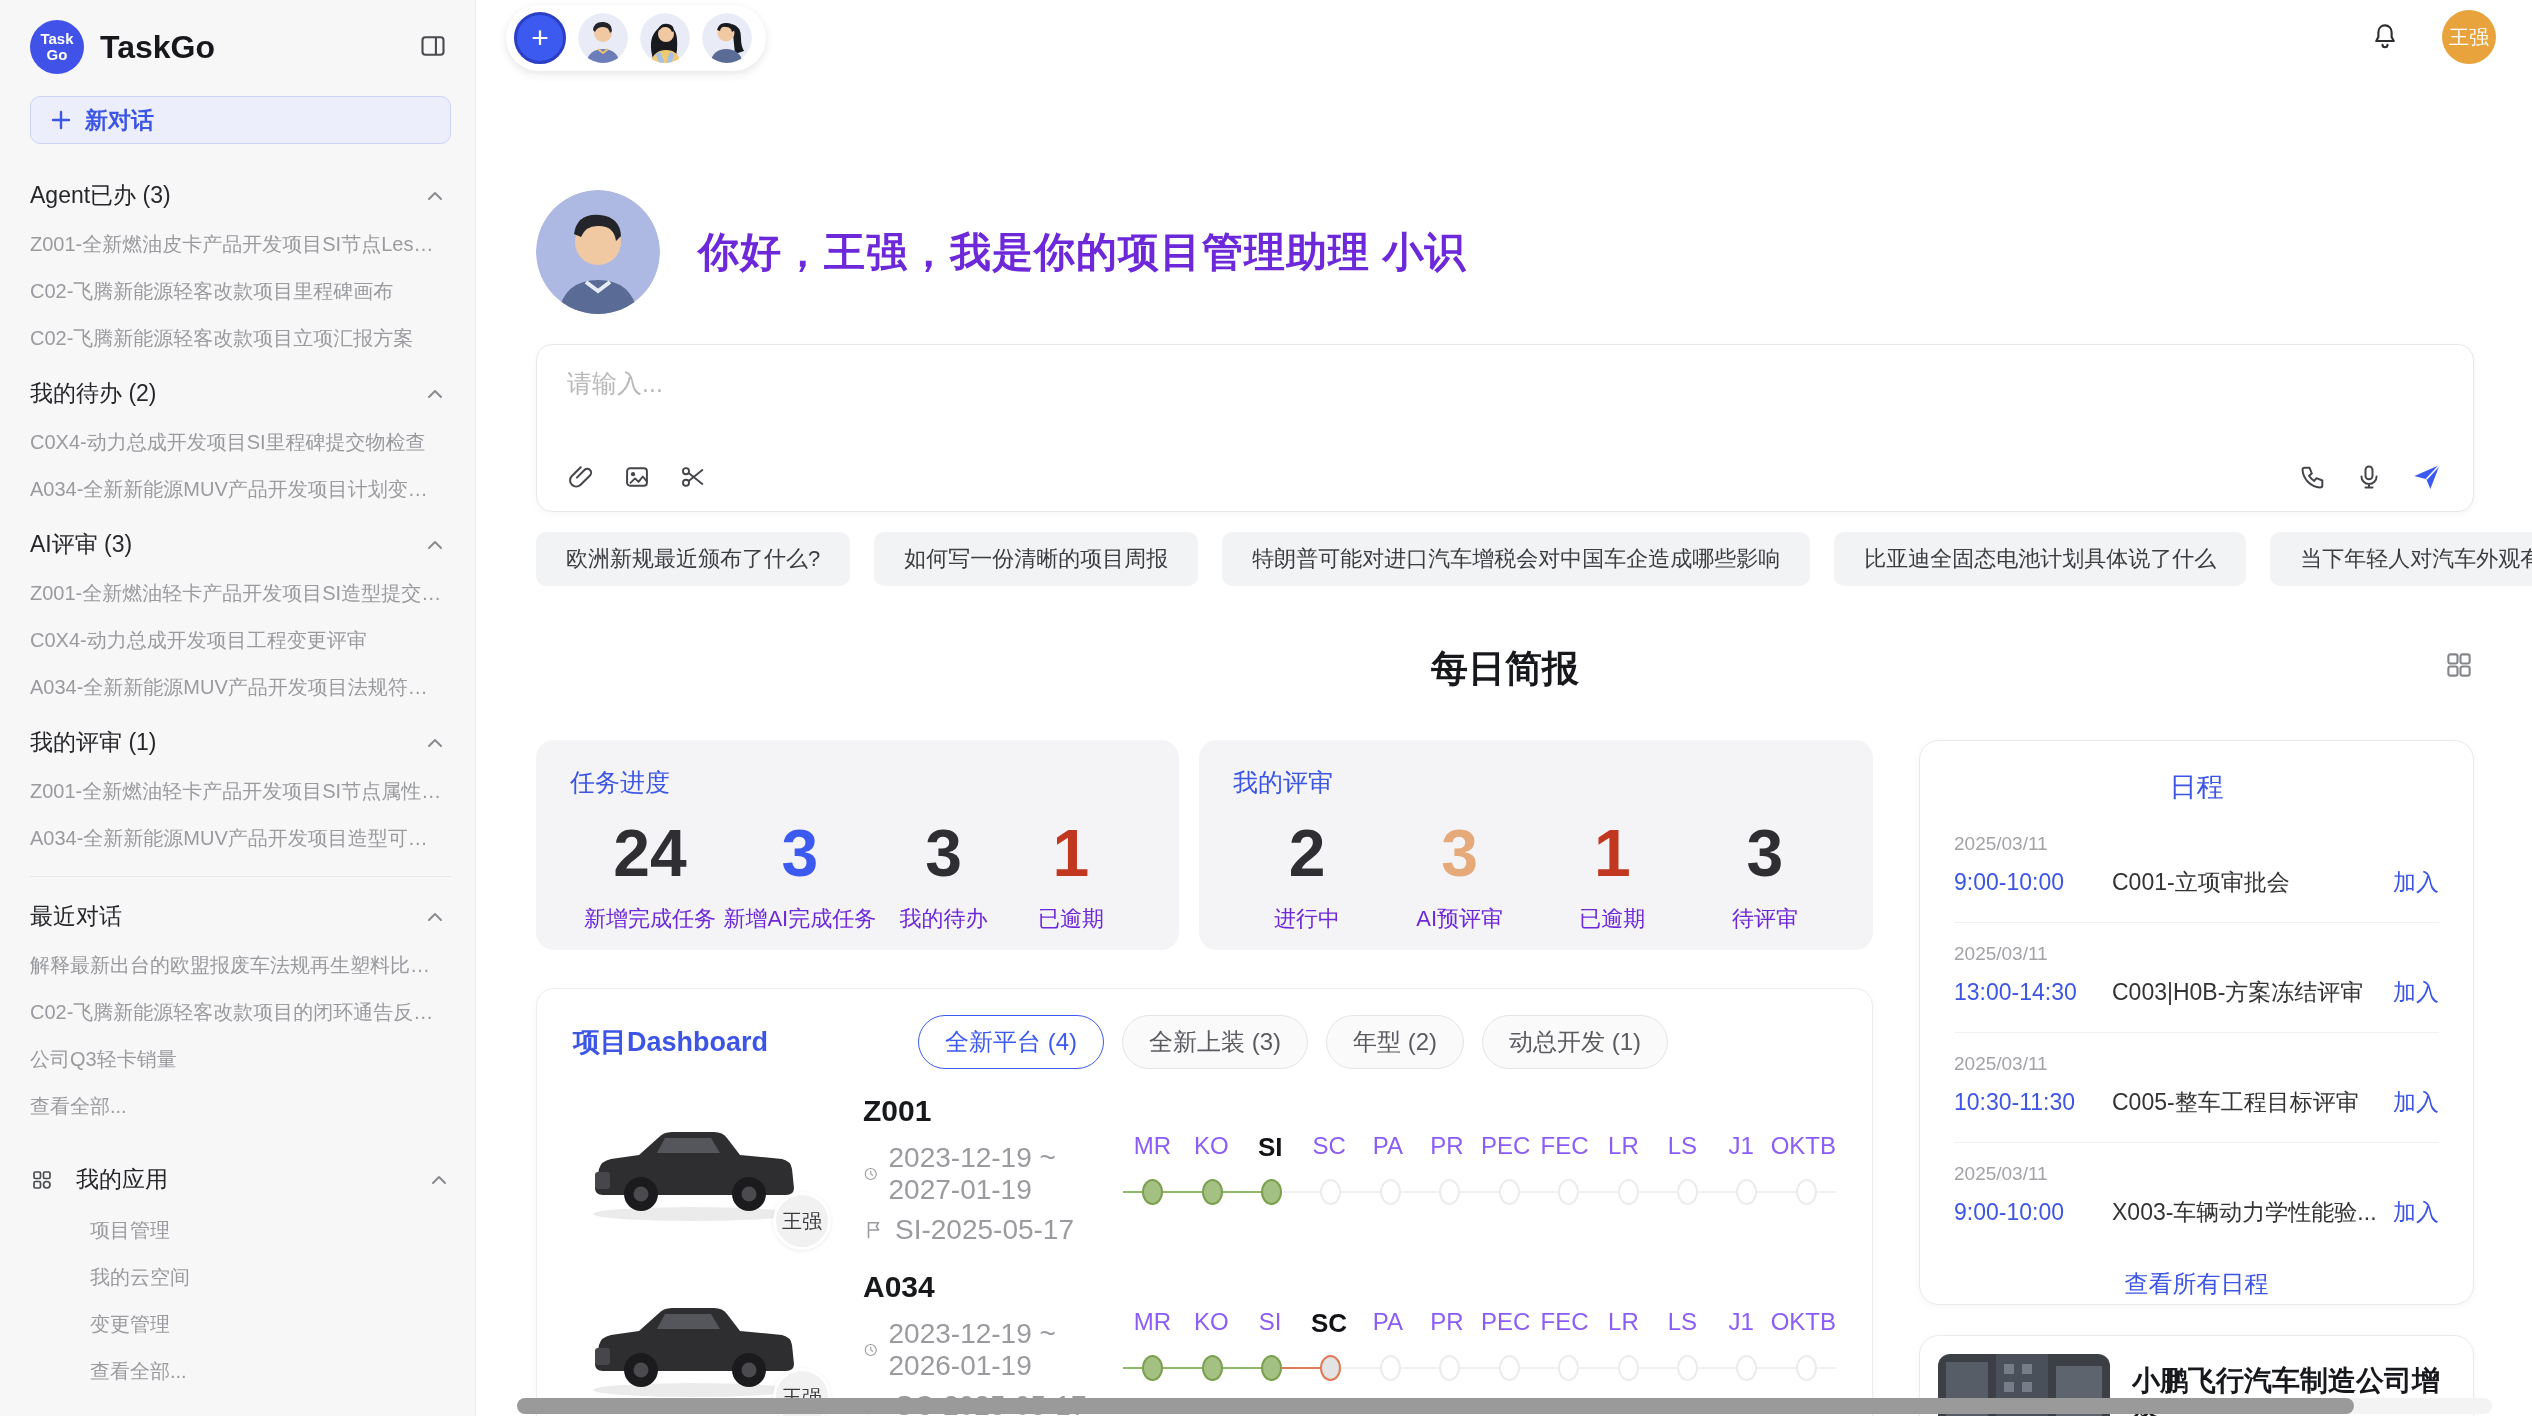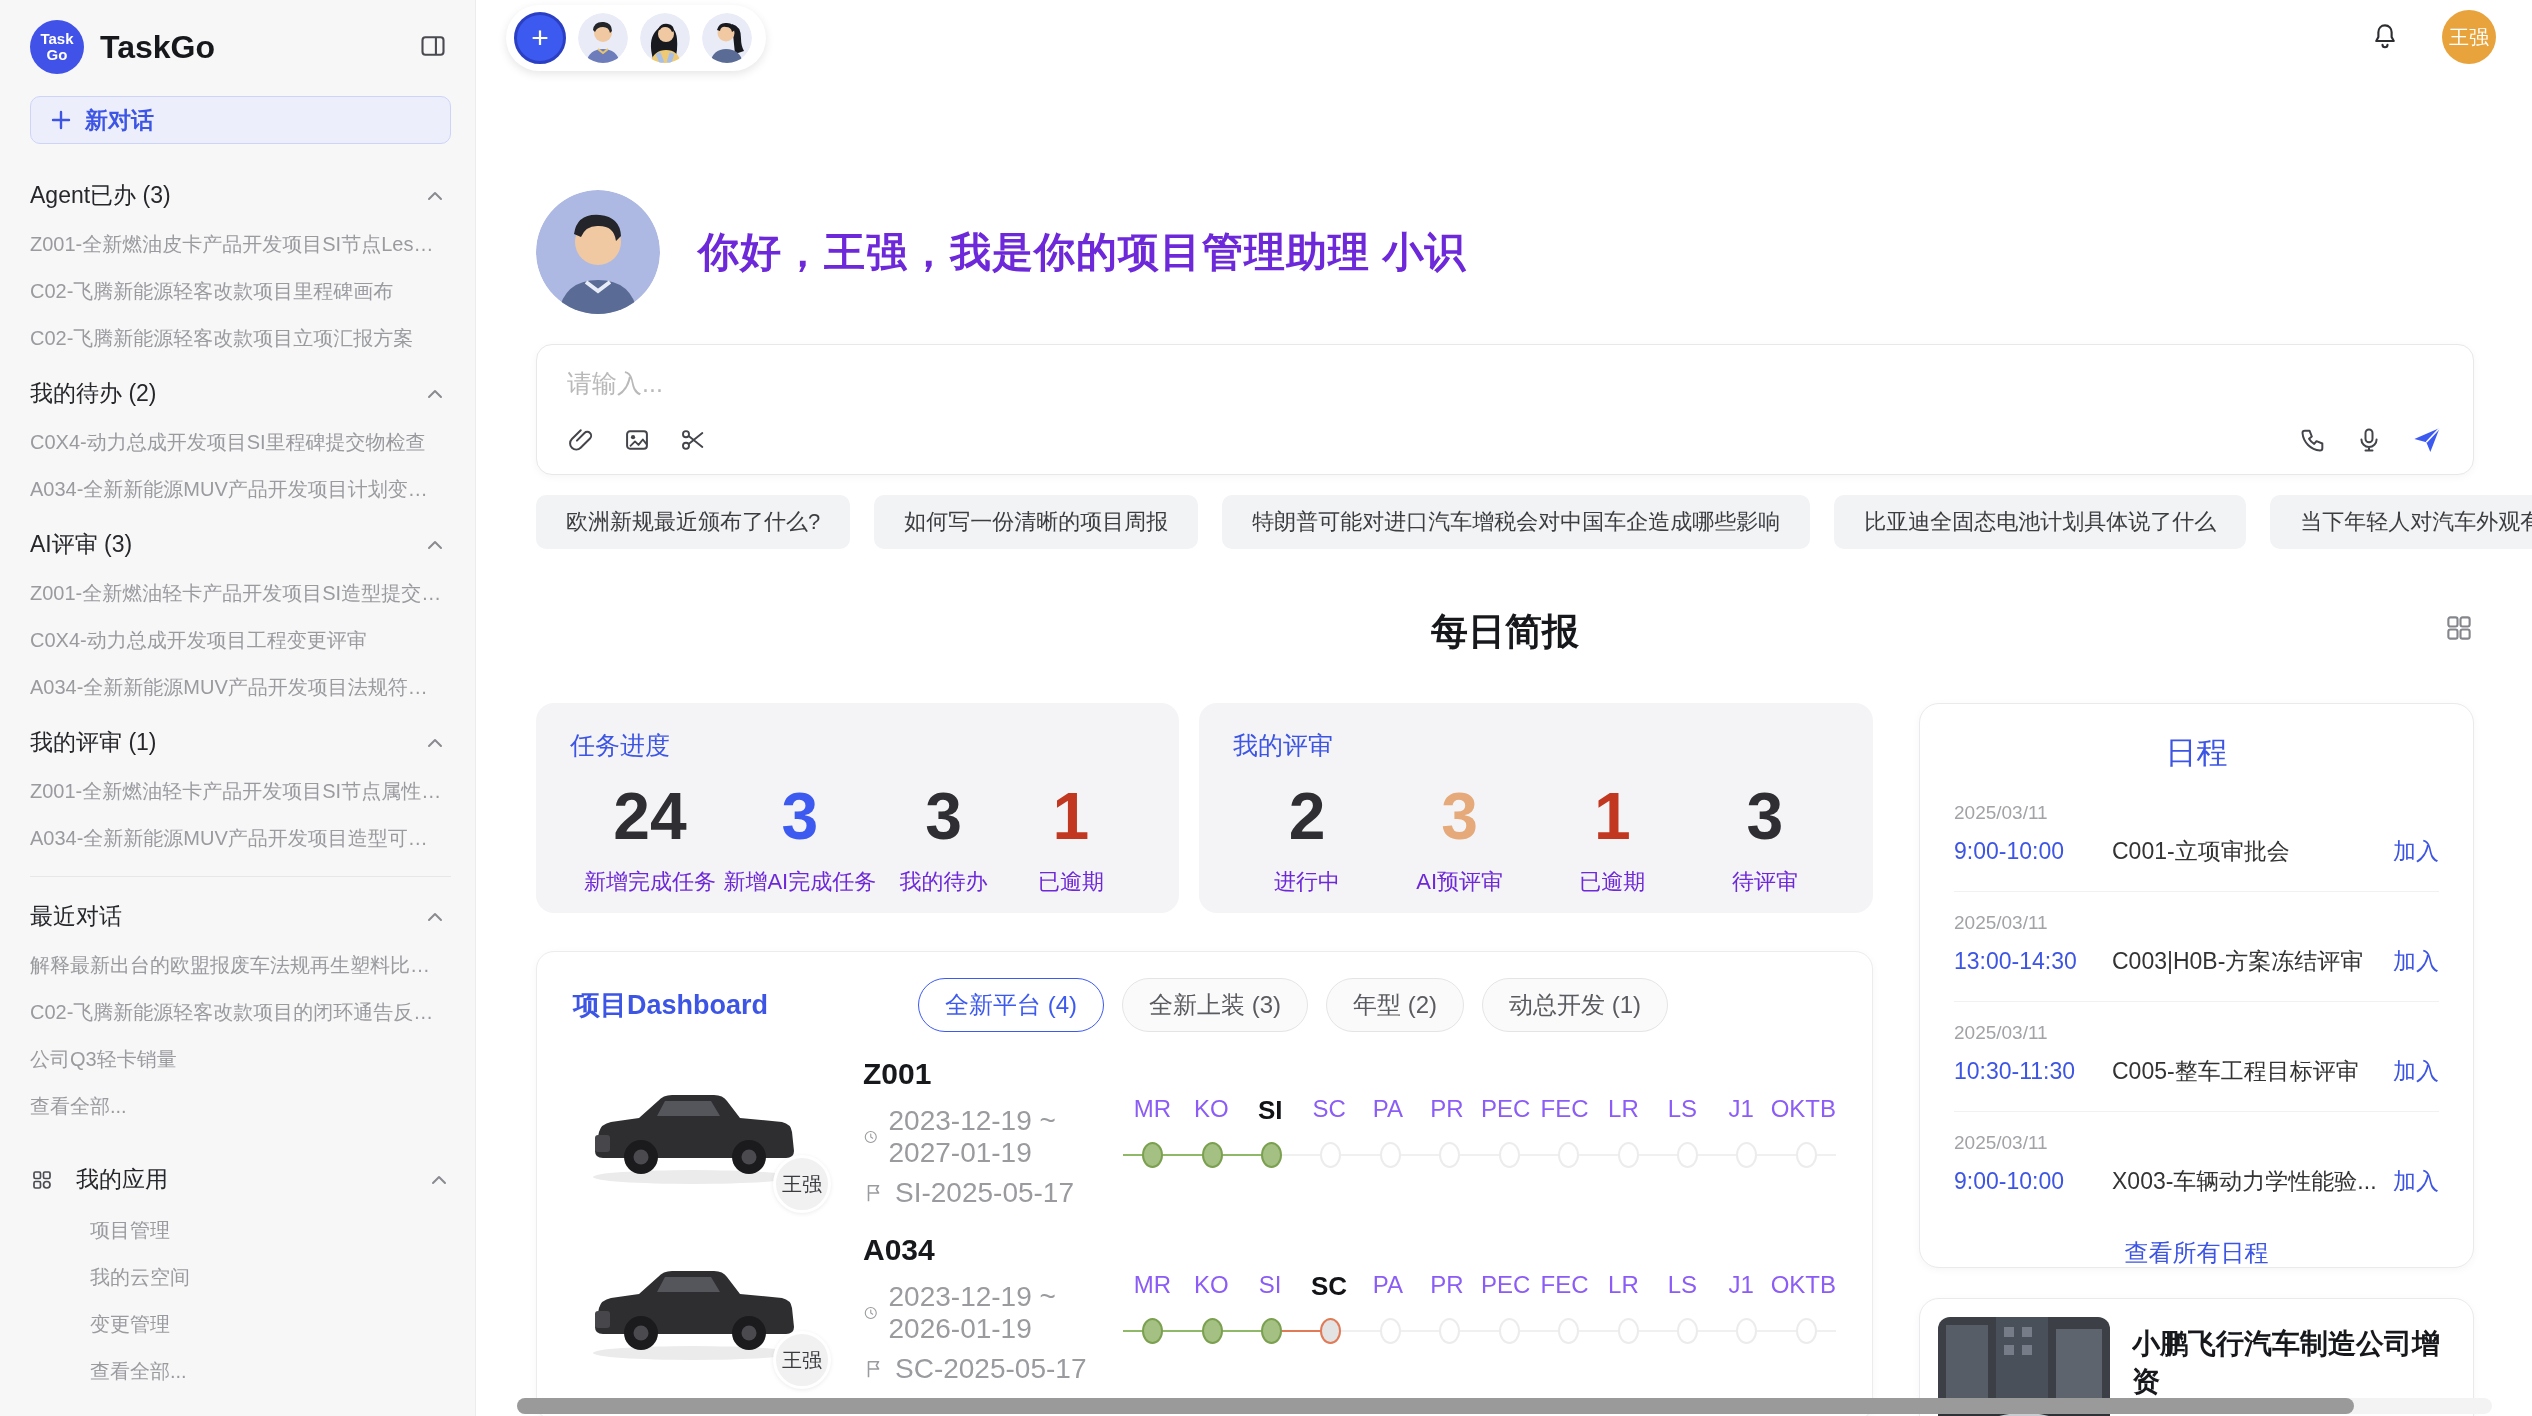--- a/index.html
+++ b/index.html
@@ -45,21 +45,21 @@
   .bell-btn { background:none; border:none; cursor:pointer; }
   .user-avatar { width:54px; height:54px; border-radius:50%; background:#e8a33d; color:#fff;
     display:flex; align-items:center; justify-content:center; font-size:20px; cursor:pointer; }
 
   .content { padding:0 58px 0 60px; position:relative; }
 
   .greeting { display:flex; align-items:center; gap:38px; margin-top:118px; }
   .greet-avatar { width:124px; height:124px; border-radius:50%; overflow:hidden; flex-shrink:0; }
   .greet-text { font-size:41px; font-weight:700; color:#6d28d9; letter-spacing:1px; }
 
-  .input-card { margin-top:30px; height:131px; background:#fff; border:1px solid #e8e8e8; border-radius:16px;
+  .input-card { margin-top:30px; height:168px; background:#fff; border:1px solid #e8e8e8; border-radius:16px;
     box-shadow:0 2px 8px rgba(0,0,0,.04); padding:24px 30px 18px; display:flex; flex-direction:column; justify-content:space-between; }
   .composer-input { border:none; outline:none; font-size:25px; color:#333; width:100%; background:transparent;
     font-family:inherit; }
   .composer-input::placeholder { color:#b9b9b9; }
   .tools-row { display:flex; align-items:center; justify-content:space-between; }
   .tools-left,.tools-right { display:flex; align-items:center; gap:28px; }
   .icon-btn { background:none; border:none; cursor:pointer; display:flex; align-items:center; }
 
   .chips { display:flex; justify-content:space-between; gap:24px; margin-top:20px; }
   .chip { background:#f2f3f5; border:none; border-radius:10px; height:54px; padding:0 30px;
@@ -111,21 +111,21 @@
   .tl-line.orange { background:#e07a57; }
   .tl-dots { position:absolute; inset:0; display:flex; }
   .tl-stop { flex:1; display:flex; align-items:center; justify-content:center; }
   .dot { width:21px; height:26px; border-radius:50%; background:#fff; border:2px solid #ececec; }
   .dot.done { background:#a4c183; border-color:#7ba050; }
   .dot.overdue { background:#e3e3e3; border-color:#e07a57; }
 
   
   .sched-card { background:#fff; border:1px solid #eaeaec; border-radius:20px;
     box-shadow:0 2px 8px rgba(0,0,0,.04); padding:28px 34px 22px; height:565px; }
-  .sched-title { text-align:center; font-size:31px; color:#3d55e4; margin-bottom:8px; }
+  .sched-title { text-align:center; font-size:27px; color:#3d55e4; margin-bottom:8px; }
   .sch-item { padding:20px 0 24px; border-bottom:1px solid #f1f1f2; }
   .sch-item:last-of-type { border-bottom:none; }
   .sch-date { font-size:19px; color:#a2a3a7; margin-bottom:12px; }
   .sch-row { display:flex; align-items:center; }
   .sch-time { font-size:23px; color:#3d55e4; width:158px; flex-shrink:0; }
   .sch-title-txt { font-size:23px; color:#333; flex:1; white-space:nowrap; overflow:hidden; text-overflow:ellipsis; }
   .sch-action { font-size:23px; color:#3d55e4; cursor:pointer; margin-left:14px; }
   .sched-footer { text-align:center; font-size:24px; color:#3d55e4; margin-top:16px; cursor:pointer; }
 
   .news-card { margin-top:30px; background:#fff; border:1px solid #eaeaec; border-radius:20px;

